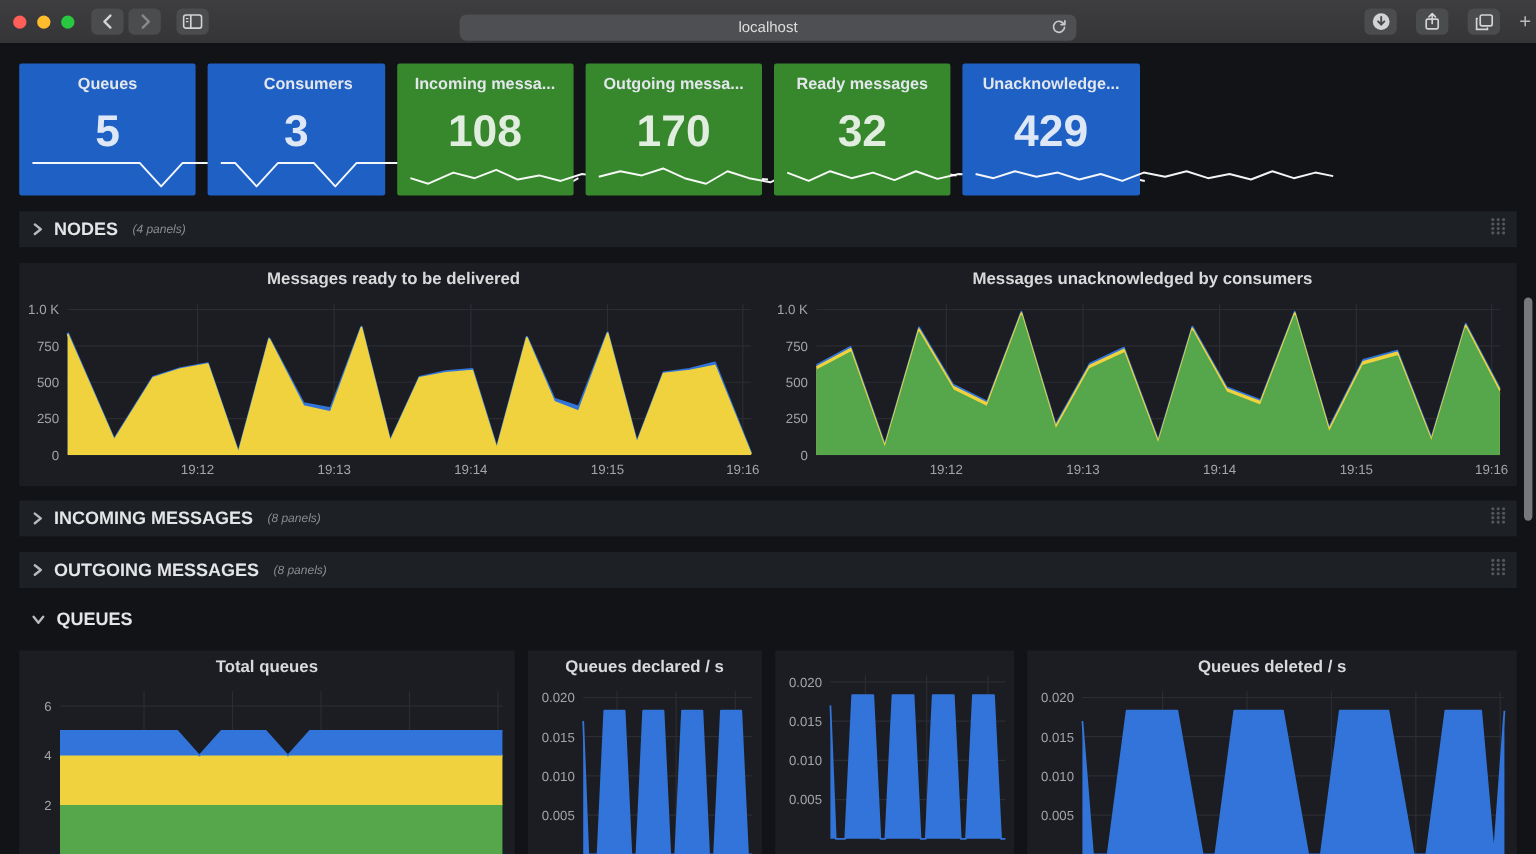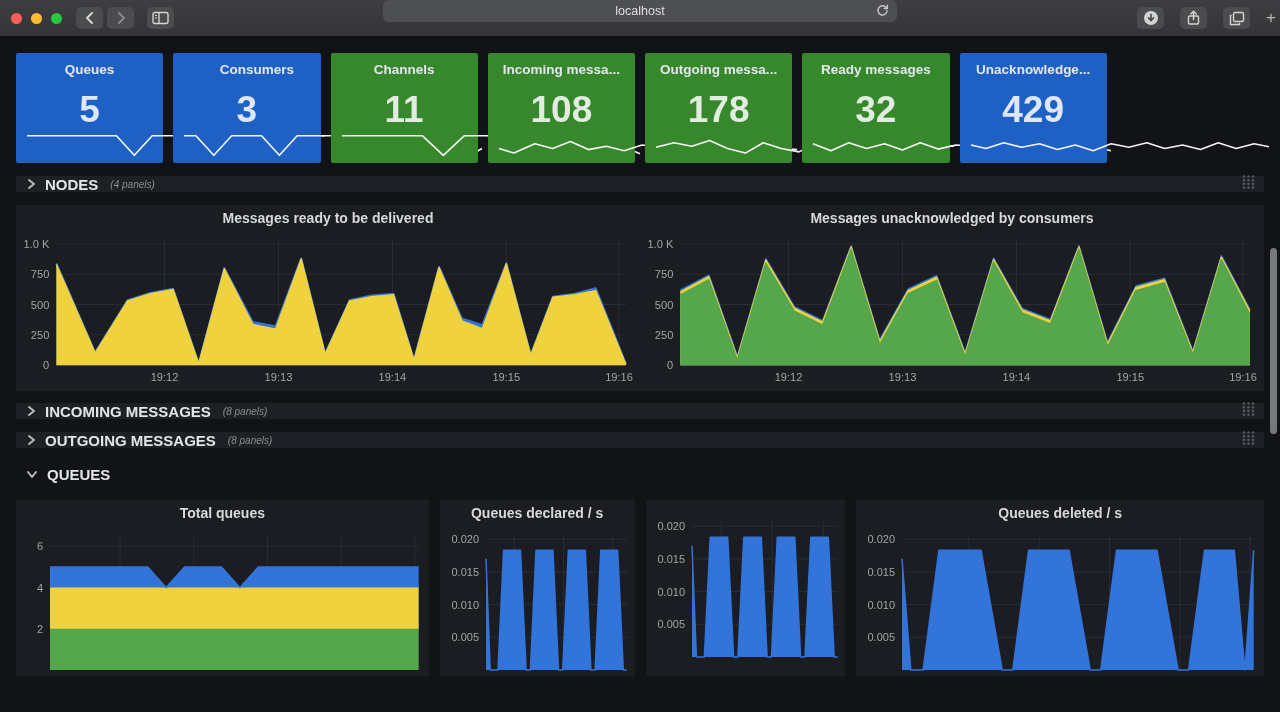--- a/index.html
+++ b/index.html
@@ -19,21 +19,21 @@
   .lights{display:flex;gap:9px;margin-left:11px;}
   .light{width:11px;height:11px;border-radius:50%;}
   .nav-group{display:flex;gap:4px;margin-left:14px;}
   .chrome-btn{
     width:27px;height:22px;border-radius:5px;background:#4b4c4e;
     display:flex;align-items:center;justify-content:center;
   }
   .chrome-btn.disabled svg{opacity:.45;}
   .sidebar-btn{margin-left:13px;}
   .url-field{
-    position:absolute;left:383px;top:0;width:514px;height:22px;
+    position:absolute;left:383px;top:12px;width:514px;height:22px;
     background:#4e4f52;border-radius:6px;
     display:flex;align-items:center;justify-content:center;
     color:#dedede;font-size:12.5px;
   }
   .url-refresh{position:absolute;right:7px;top:3px;}
   .right-btns{position:absolute;right:30px;top:7px;display:flex;gap:16px;}
   .plus-btn{
     position:absolute;right:4px;top:8px;color:#b9b9ba;font-size:17px;
     font-weight:400;line-height:20px;
   }
@@ -44,21 +44,21 @@
   .stat-title{
     text-align:center;padding-top:9px;font-size:13.5px;font-weight:bold;
     color:#e3e7ec;white-space:nowrap;overflow:hidden;
   }
   .stat-value{
     position:absolute;top:36px;left:0;right:0;text-align:center;
     font-size:37px;font-weight:bold;color:rgba(255,255,255,.85);
   }
   .stat-spark{position:absolute;left:10px;right:10px;bottom:5px;height:26px;}
   .row-bar{
-    margin-top:13px;height:16px;background:#1d2025;
+    margin-top:13px;height:30px;background:#1d2025;
     display:flex;align-items:center;position:relative;cursor:pointer;
   }
   .row-chev{margin:0 9px 0 10px;display:flex;}
   .row-label{font-size:15px;font-weight:bold;color:#e4e5e7;}
   .row-count{font-size:10px;font-style:italic;color:#8b8c90;margin-left:12px;}
   .drag-handle{position:absolute;right:9px;top:50%;transform:translateY(-50%);}
   .section-header{margin-top:13px;height:26px;display:flex;align-items:center;cursor:pointer;}
   .graph-row{margin-top:13px;display:grid;grid-template-columns:1fr 1fr;height:185px;}
   .bottom-row{margin-top:13px;display:grid;grid-template-columns:411fr 194fr 199fr 406fr;gap:11px;height:175px;}
   .panel{background:#1b1d22;display:flex;flex-direction:column;}
@@ -144,36 +144,29 @@
         </svg>
     </div>
     <div class="stat" style="background: rgb(31, 96, 196); padding-left: 20px;">
       <div class="stat-title">Consumers</div>
       <div class="stat-value">3</div>
       <svg class="stat-spark" viewBox="0 0 300 26">
           <polyline points="1.0,3.8 12.9,3.8 30.8,23.3 48.7,3.8 78.5,3.8 96.4,23.3 114.2,3.8 150.0,3.8 167.9,23.3 185.8,3.8 215.6,3.8 233.4,23.3 251.3,3.8 269.2,3.8 287.1,23.3 299.0,16.5" fill="none" stroke="rgba(255,255,255,0.95)" stroke-width="1.6" stroke-linejoin="round"></polyline>
         </svg>
     </div>
     <div class="stat" style="background: rgb(55, 135, 45);">
-      <div class="stat-title">Channels</div>
-      <div class="stat-value">11</div>
-      <svg class="stat-spark" viewBox="0 0 300 26">
-          <polyline points="1.0,3.8 81.5,3.8 102.3,23.3 123.2,3.8 147.0,3.8 167.9,23.3 188.7,3.8 257.3,3.8 299.0,21.7" fill="none" stroke="rgba(255,255,255,0.95)" stroke-width="1.6" stroke-linejoin="round"></polyline>
-        </svg>
-    </div>
-    <div class="stat" style="background: rgb(55, 135, 45);">
       <div class="stat-title">Incoming messa...</div>
       <div class="stat-value">108</div>
       <svg class="stat-spark" viewBox="0 0 300 26">
           <polyline points="1.0,16.5 15.9,21.1 36.8,11.8 54.6,16.5 72.5,9.5 90.4,17.6 108.3,14.2 126.2,18.8 144.0,13.0 161.9,15.3 179.8,8.4 197.7,14.2 215.6,16.5 233.4,15.3 251.3,18.8 272.2,15.3 299.0,17.6" fill="none" stroke="rgba(255,255,255,0.95)" stroke-width="1.6" stroke-linejoin="round"></polyline>
         </svg>
     </div>
     <div class="stat" style="background: rgb(55, 135, 45);">
       <div class="stat-title">Outgoing messa...</div>
-      <div class="stat-value">178</div>
+      <div class="stat-value">170</div>
       <svg class="stat-spark" viewBox="0 0 300 26">
           <polyline points="1.0,15.3 18.9,10.7 36.8,14.2 54.6,8.4 72.5,16.5 90.4,21.1 108.3,10.7 126.2,16.5 144.0,19.9 161.9,10.7 179.8,8.4 197.7,16.5 215.6,9.5 233.4,18.8 251.3,17.6 275.2,10.7 299.0,14.2" fill="none" stroke="rgba(255,255,255,0.95)" stroke-width="1.6" stroke-linejoin="round"></polyline>
         </svg>
     </div>
     <div class="stat" style="background: rgb(55, 135, 45);">
       <div class="stat-title">Ready messages</div>
       <div class="stat-value">32</div>
       <svg class="stat-spark" viewBox="0 0 300 26">
           <polyline points="1.0,11.8 18.9,18.8 36.8,10.7 54.6,16.5 72.5,11.8 90.4,18.1 108.3,10.7 126.2,17.1 144.0,13.0 161.9,14.2 179.8,18.8 197.7,11.8 215.6,17.6 233.4,10.7 251.3,17.6 269.2,12.5 299.0,18.8" fill="none" stroke="rgba(255,255,255,0.95)" stroke-width="1.6" stroke-linejoin="round"></polyline>
         </svg>

